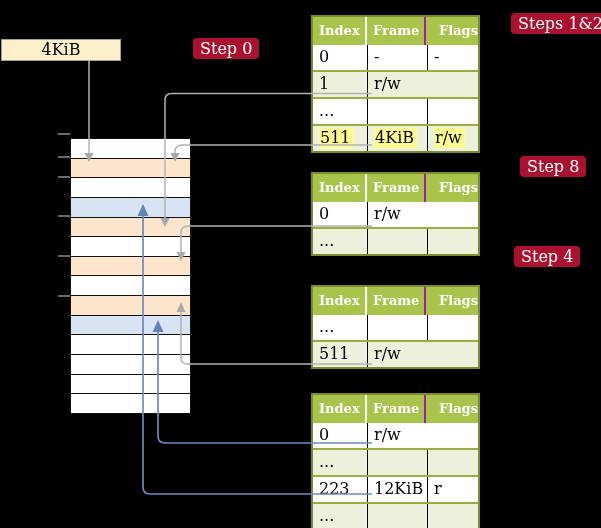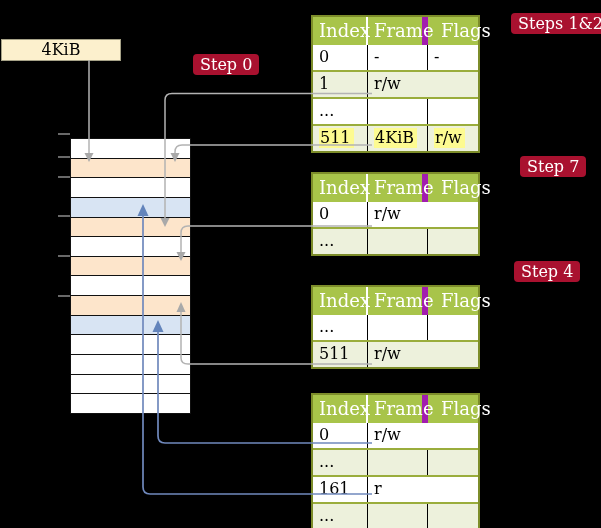--- a/index.html
+++ b/index.html
@@ -9,43 +9,43 @@
 
   
   .pagebox{position:absolute;left:1px;top:39px;width:118px;height:20px;
            background:#fcf0cd;border:1px solid #a6a287;color:#000;
            font-size:16px;text-align:center;line-height:20px;z-index:2;}
 
   
   .badge{position:absolute;background:#a9112f;color:#fff;font-size:16px;
          height:21px;line-height:21px;padding:0 7px;border-radius:4px;
          z-index:4;white-space:nowrap;}
-  #badge-step0{left:193px;top:38px;margin-top:16px;}
+  #badge-step0{left:193px;top:38px;}
   #badge-steps12{left:511px;top:13px;}
   #badge-step3{left:520px;top:156px;}
-  #badge-step4{left:514px;top:261px;}
+  #badge-step4{left:514px;top:246px;}
 
   
   .strip{position:absolute;left:70px;top:138px;width:119px;height:274px;
          border:1px solid #111;display:flex;flex-direction:column;z-index:1;}
   .mrow{flex:1;}
   .mrow + .mrow{border-top:1px solid #111;}
   .mrow.free{background:#ffffff;}
   .mrow.table{background:#fde5cb;}
   .mrow.mapped{background:#d8e4f3;}
 
   
   .ptable{position:absolute;left:311px;width:169px;border:2px solid #7d8d2a;
           background:#fff;z-index:2;box-sizing:border-box;}
   #table1{top:15px;} #table2{top:172px;} #table3{top:285px;} #table4{top:393px;}
   .hrow{display:flex;height:28px;background:#a8c44a;}
-  .hcell{color:#fff;font-weight:normal;font-size:18px;line-height:28px;
+  .hcell{color:#fff;font-weight:bold;font-size:13px;line-height:28px;
          padding-left:6px;box-sizing:border-box;}
   .hcell.c1{width:55px;border-right:2px solid #fff;}
-  .hcell.c2{width:60px;border-right:6px solid #a21caf;}
+  .hcell.c2{width:60px;border-right:2px solid #a21caf;}
   .hcell.c3{flex:1;margin-left:7px;}
   .trow{display:flex;height:25px;box-sizing:border-box;background:#fff;}
   .trow.alt{background:#edf1dc;}
   .trow + .trow{border-top:2px solid #9aad3c;height:27px;}
   .tcell{font-size:16px;line-height:24px;padding-left:6px;color:#000;
          box-sizing:border-box;overflow:hidden;white-space:nowrap;}
   .tcell.c1{width:55px;border-right:1px solid #000;}
   .tcell.c2{width:60px;border-right:1px solid #000;}
   .tcell.c3{flex:1;}
   .hl{background:#fdfb91;padding:0 3px 1px 1px;}
@@ -55,21 +55,21 @@
 </style>
 </head>
 <body>
 
 <div id="canvas">
 
   <div class="pagebox">4KiB</div>
 
   <div class="badge" id="badge-step0">Step 0</div>
   <div class="badge" id="badge-steps12">Steps 1&amp;2</div>
-  <div class="badge" id="badge-step3">Step 7</div>
+  <div class="badge" id="badge-step3">Step 8</div>
   <div class="badge" id="badge-step4">Step 4</div>
 
   <div class="strip">
       <div class="mrow free"></div>
       <div class="mrow table"></div>
       <div class="mrow free"></div>
       <div class="mrow mapped"></div>
       <div class="mrow table"></div>
       <div class="mrow free"></div>
       <div class="mrow table"></div>
@@ -152,21 +152,22 @@
     <div class="trow">
       <div class="tcell c1">0</div>
       <div class="tcell c3">r/w</div>
     </div>
     <div class="trow alt">
       <div class="tcell c1">...</div>
       <div class="tcell c2"></div>
       <div class="tcell c3"></div>
     </div>
     <div class="trow">
-      <div class="tcell c1">161</div>
+      <div class="tcell c1">223</div>
+      <div class="tcell c2">12KiB</div>
       <div class="tcell c3">r</div>
     </div>
     <div class="trow alt">
       <div class="tcell c1">...</div>
       <div class="tcell c2"></div>
       <div class="tcell c3"></div>
     </div>
   </div>
 
   <svg id="overlay" width="601" height="528" viewBox="0 0 601 528">

